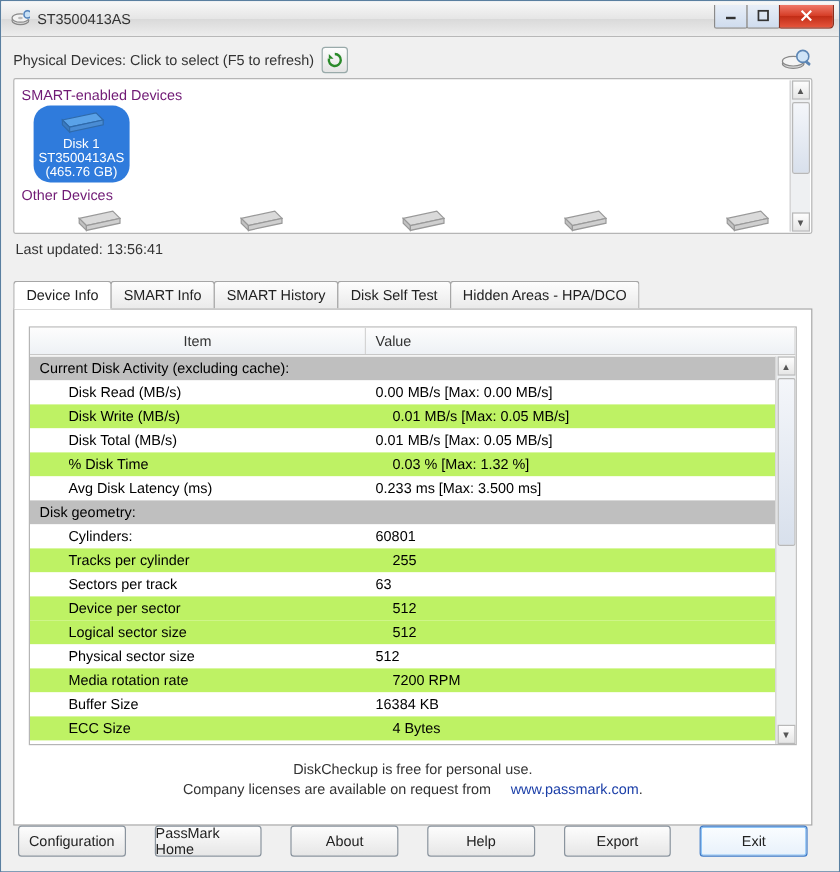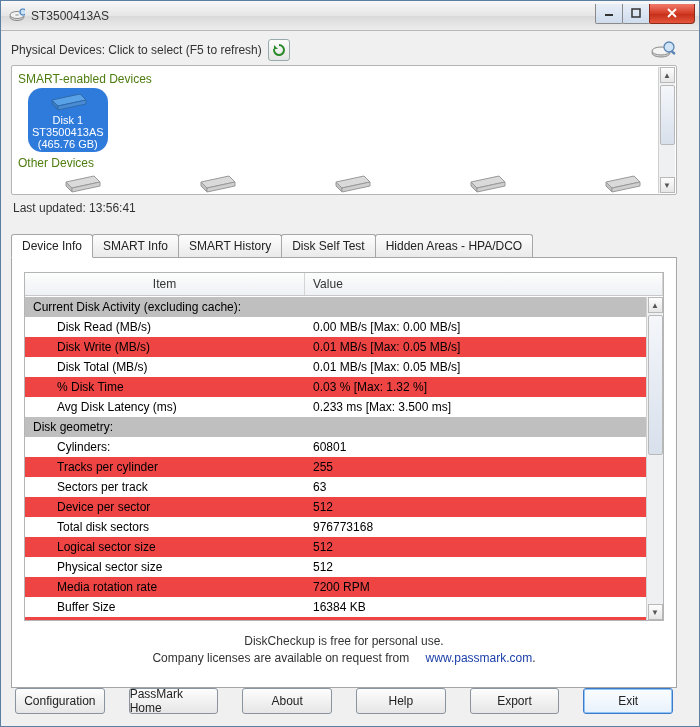--- a/index.html
+++ b/index.html
@@ -61,21 +61,21 @@
   .spacer{flex:1;}
   .search-icon { width:26px;height:22px; }
   
   .device-panel {
     border:1px solid #b5b5b5; background:#fff; border-radius:2px;
     padding:4px 6px 2px 6px;
     position:relative;
     height:130px;
     overflow:hidden;
   }
-  .section-title{ color:#4d7c0f; font-size:12px; margin:2px 0 2px 0;}
+  .section-title{ color:#701a75; font-size:12px; margin:2px 0 2px 0;}
   .device-row{display:flex;gap:20px;align-items:flex-end;padding-left:10px;margin-bottom:4px;}
   .device{
     text-align:center;font-size:11px;
     padding:2px 4px;border-radius:14px;color:#222;
   }
   .device.selected{background:#2f7bdc;color:#fff;}
   .disk-icon{width:40px;height:22px;margin:0 auto 2px auto;display:block;}
   .device-panel .vscroll{
     position:absolute;right:1px;top:1px;bottom:1px;width:17px;
     background:#eef0f2;border-left:1px solid #d0d0d0;
@@ -107,21 +107,21 @@
   .gh{padding:4px 8px;border-right:1px solid #d4d4d4;color:#333;}
   .gh.item{flex:0 0 280px;text-align:center;}
   .gh.value{flex:1;}
   .grid-body{
     position:absolute;top:24px;left:0;right:17px;bottom:0;overflow:hidden;
     font-size:12px;
   }
   .row{display:flex;padding:2px 0;}
   .row.section{background:#bfbfbf;font-weight:normal;}
   .row.odd{background:#fff;}
-  .row.even{background:#ef4444;}
+  .row.even{background:#bef264;gap:14px;}
   .cell-item{flex:0 0 280px;padding:1px 8px;}
   .cell-item.indent{padding-left:32px;}
   .cell-value{flex:1;padding:1px 8px;}
   .grid-wrap .vscroll{
     position:absolute;right:0;top:24px;bottom:0;width:17px;
     background:#eef0f2;border-left:1px solid #d0d0d0;
     display:flex;flex-direction:column;align-items:center;
   }
   .grid-wrap .vscroll .thumb{flex:0 0 140px;}
   .grid-wrap .vscroll .track{flex:1;}
@@ -299,24 +299,20 @@
             <div class="cell-value">255</div>
           </div>
           <div class="row odd">
             <div class="cell-item indent">Sectors per track</div>
             <div class="cell-value">63</div>
           </div>
           <div class="row even">
             <div class="cell-item indent">Device per sector</div>
             <div class="cell-value">512</div>
           </div>
-          <div class="row odd">
-            <div class="cell-item indent">Total disk sectors</div>
-            <div class="cell-value">976773168</div>
-          </div>
           <div class="row even">
             <div class="cell-item indent">Logical sector size</div>
             <div class="cell-value">512</div>
           </div>
           <div class="row odd">
             <div class="cell-item indent">Physical sector size</div>
             <div class="cell-value">512</div>
           </div>
           <div class="row even">
             <div class="cell-item indent">Media rotation rate</div>

